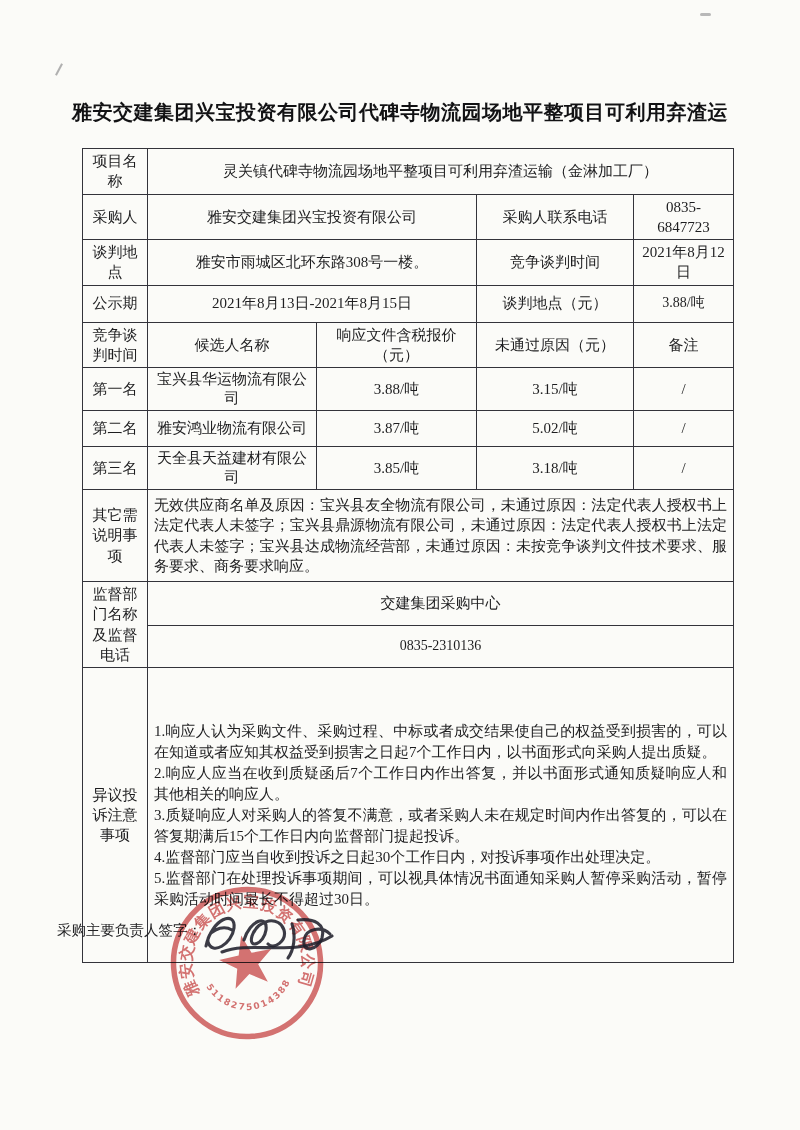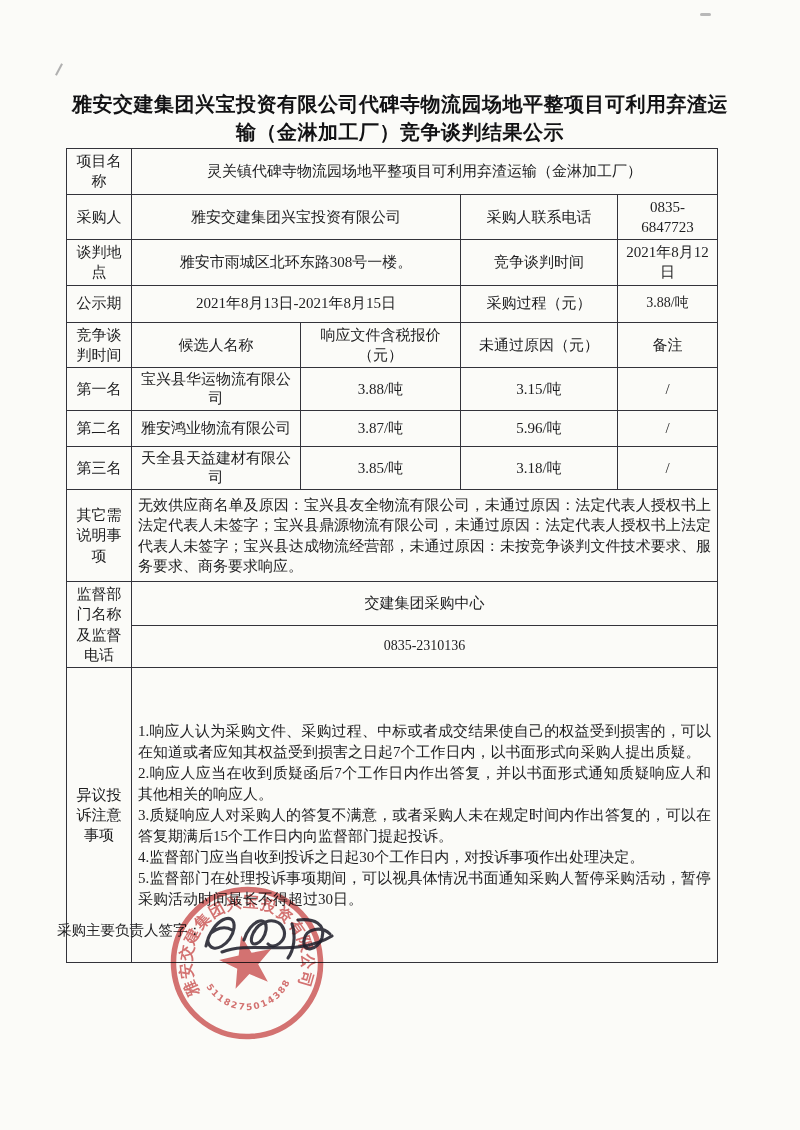--- a/index.html
+++ b/index.html
@@ -5,29 +5,29 @@
   html,body{margin:0;padding:0;}
   body{
     width:800px;height:1130px;position:relative;overflow:hidden;
     background:#fbfbf8;
     font-family:"Liberation Serif","DejaVu Serif",serif;
     color:#1d1d1f;
   }
   .page{position:absolute;inset:0;}
 
   .title{
-    position:absolute;top:90px;left:0;width:100%;
+    position:absolute;top:98px;left:0;width:100%;
     text-align:center;
     font-family:"Liberation Sans","DejaVu Sans",sans-serif;
     font-weight:700;font-size:20px;line-height:28px;color:#121214;
     letter-spacing:.5px;
   }
 
   table.notice{
-    position:absolute;left:66px;top:148px;width:651px;
+    position:absolute;left:82px;top:148px;width:651px;
     border-collapse:collapse;table-layout:fixed;border-radius:9px;
   }
   table.notice td{
     border:1.6px solid #33333a;
     font-size:15px;line-height:1.35;
     padding:2px 6px;vertical-align:middle;
     overflow:hidden;
   }
   td.lab{font-size:14px;text-align:center;padding:2px 2px;line-height:1.45;}
   td.c{text-align:center;margin-left:34px;}
@@ -76,21 +76,20 @@
 </head>
 <body>
 
 <div class="page">
 
   <div class="artifact a1"></div>
   <div class="artifact a2"></div>
 
   <div class="title">
     <div>雅安交建集团兴宝投资有限公司代碑寺物流园场地平整项目可利用弃渣运</div>
-    <div>输（金淋加工厂）竞争谈判结果公示</div>
   </div>
 
   <table class="notice">
     <colgroup>
       <col style="width:65px">
         <col style="width:169px">
         <col style="width:160px">
         <col style="width:157px">
         <col style="width:100px">
     </colgroup>
@@ -107,42 +106,42 @@
       </tr>
       <tr style="height:41px">
         <td class="lab">谈判地点</td>
         <td class="l" colspan="2">雅安市雨城区北环东路308号一楼。</td>
         <td class="c">竞争谈判时间</td>
         <td class="v2">2021年8月12日</td>
       </tr>
       <tr style="height:37px">
         <td class="lab">公示期</td>
         <td class="c" colspan="2">2021年8月13日-2021年8月15日</td>
-        <td class="c">采购过程（元）</td>
+        <td class="c">谈判地点（元）</td>
         <td class="c" style="font-size:14px">3.88/吨</td>
       </tr>
       <tr style="height:38px">
         <td class="lab">竞争谈判时间</td>
         <td class="hdr">候选人名称</td>
         <td class="hdr hdr-pad">响应文件含税报价（元）</td>
         <td class="hdr">未通过原因（元）</td>
         <td class="hdr">备注</td>
       </tr>
       <tr style="height:41px">
         <td class="lab">第一名</td>
         <td class="c" style="line-height:19px">宝兴县华运物流有限公司</td>
         <td class="c">3.88/吨</td>
         <td class="c">3.15/吨</td>
         <td class="c">/</td>
       </tr>
       <tr style="height:36px">
         <td class="lab">第二名</td>
         <td class="c" style="line-height:19px">雅安鸿业物流有限公司</td>
         <td class="c">3.87/吨</td>
-        <td class="c">5.96/吨</td>
+        <td class="c">5.02/吨</td>
         <td class="c">/</td>
       </tr>
       <tr style="height:41px">
         <td class="lab">第三名</td>
         <td class="c" style="line-height:19px">天全县天益建材有限公司</td>
         <td class="c">3.85/吨</td>
         <td class="c">3.18/吨</td>
         <td class="c">/</td>
       </tr>
       <tr style="height:92px">

